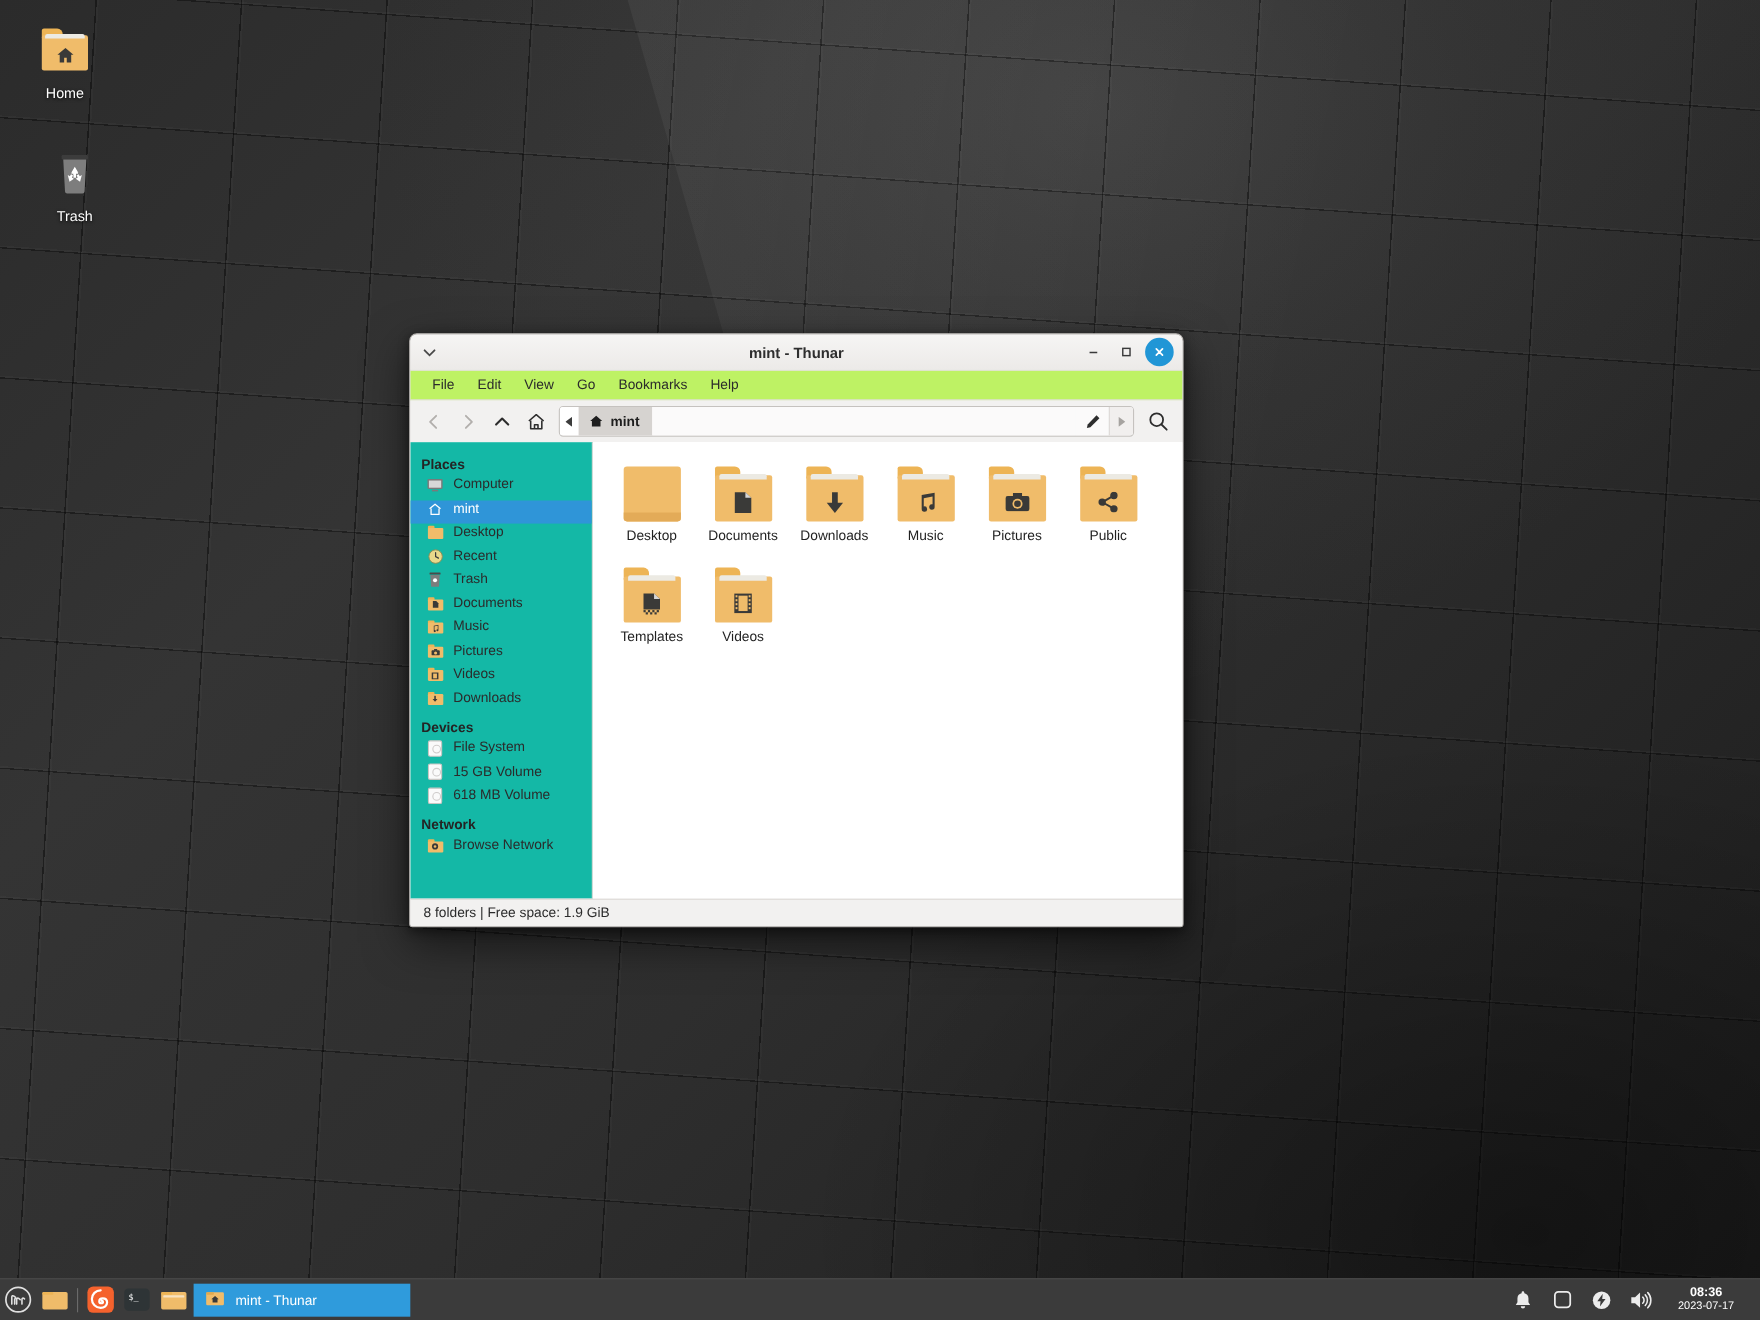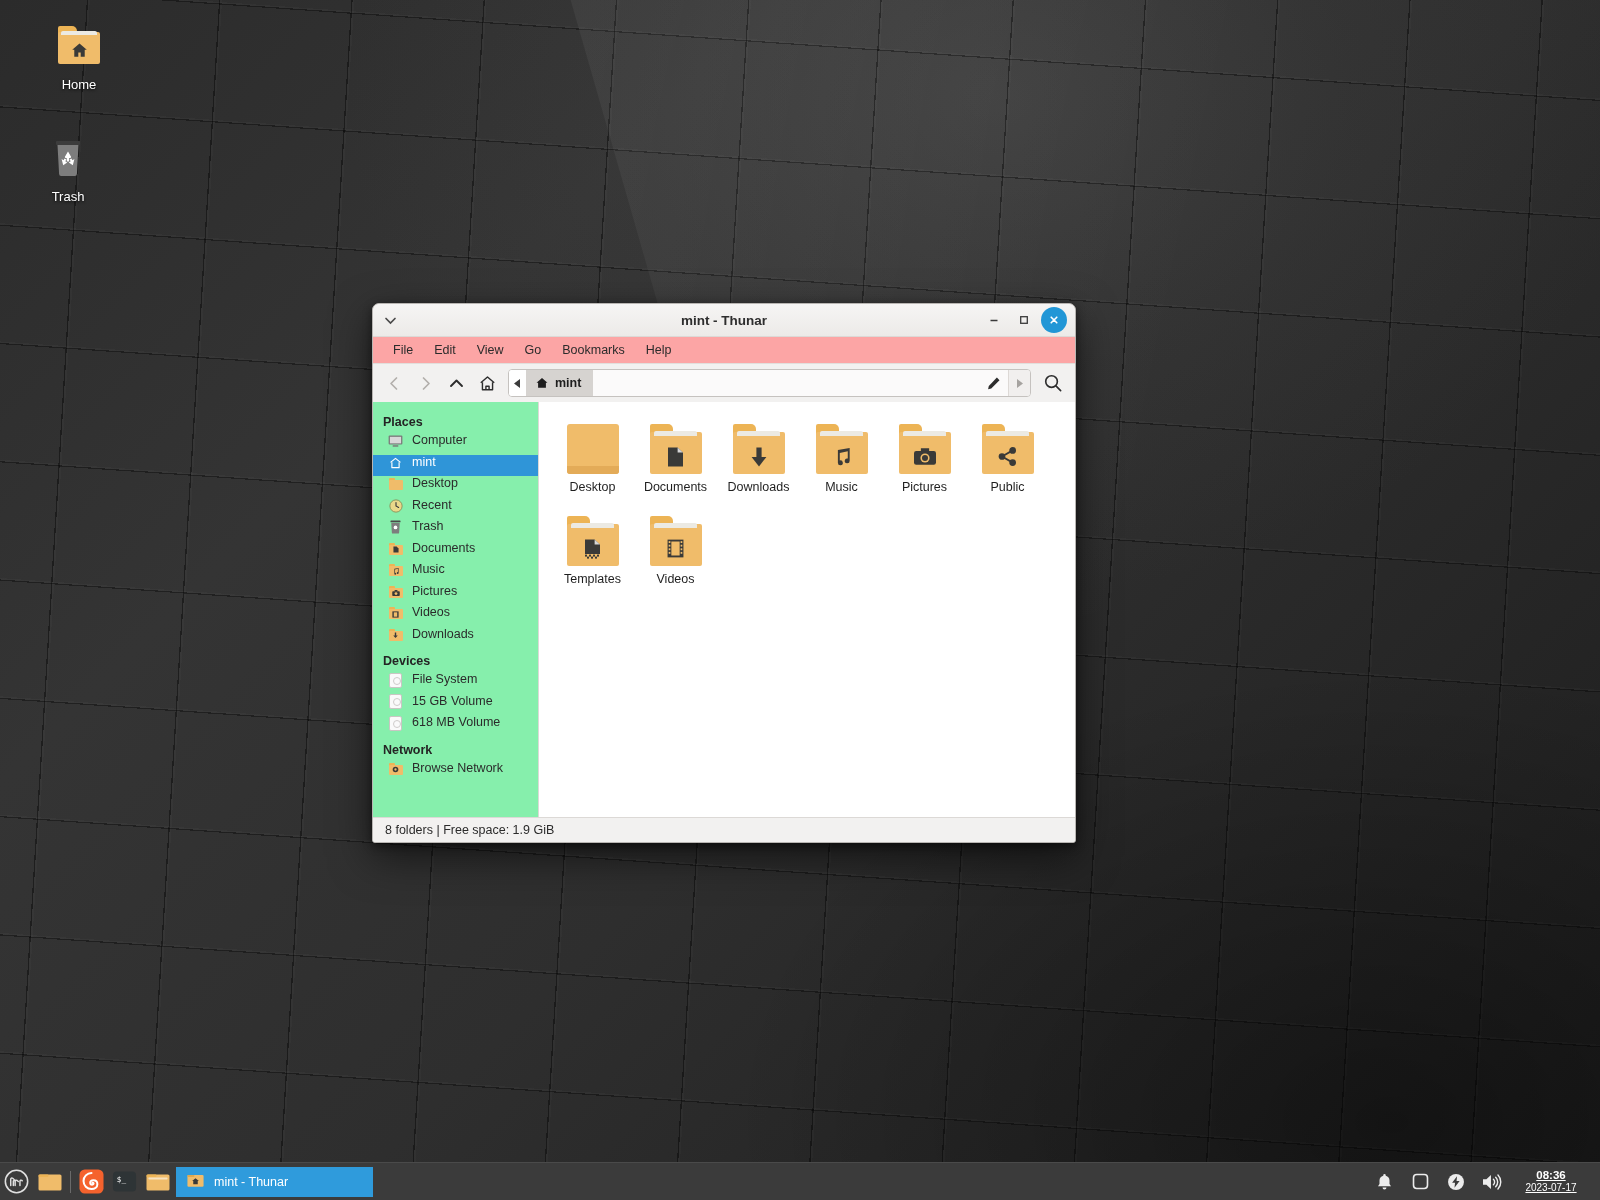--- a/index.html
+++ b/index.html
@@ -52,21 +52,21 @@
   
   .desk-icon {
     position:absolute; width:110px; text-align:center;
     cursor:default; user-select:none;
   }
   .desk-icon .glyph { height:46px; display:flex; align-items:center; justify-content:center; }
   .desk-icon .dlabel {
     margin-top:9px; font-size:13px; color:#ffffff;
     text-shadow:0 1px 3px rgba(0,0,0,0.9);
   }
-  #icon-home { left:24px; top:22px; }
+  #icon-home { left:4px; top:22px; }
   #icon-trash { left:13px; top:134px; }
 
   
   .folder { position:relative; display:inline-block; }
   .folder .tab {
     position:absolute; left:0; top:0; height:22%; width:46%;
     background:#edb455; border-radius:2px 5px 0 0;
   }
   .folder .body {
     position:absolute; left:0; bottom:0; width:100%; height:84%;
@@ -113,21 +113,21 @@
   #win-buttons { margin-left:auto; display:flex; align-items:center; gap:4px; padding-right:8px; }
   .wbtn {
     width:26px; height:26px; border-radius:50%;
     display:flex; align-items:center; justify-content:center;
     cursor:pointer; color:#3a3a3a;
   }
   .wbtn.close { background:#2196d6; color:#ffffff; }
 
   #menubar {
     height:27px; flex:0 0 27px;
-    background:#fca5a5;
+    background:#bef264;
     display:flex; align-items:center; padding-left:11px; gap:3px;
     border-bottom:1px solid #e2dfdc;
   }
   .menu-item {
     font-size:12.5px; color:#2b2b2b; padding:3px 9px; border-radius:3px; cursor:pointer;
   }
 
   #toolbar {
     height:38px; flex:0 0 38px;
     background:#f2f1f0;
@@ -161,21 +161,21 @@
   #search-btn {
     width:32px; height:30px; display:flex; align-items:center; justify-content:center;
     cursor:pointer; color:#2d2d2d;
   }
 
   #body-split { flex:1; display:flex; min-height:0; background:#ffffff; }
 
   
   #sidebar {
     width:166px; flex:0 0 166px;
-    background:#86efac;
+    background:#14b8a6;
     border-right:1px solid #dcd9d6;
     padding-top:7px;
     overflow:hidden;
   }
   .side-header {
     font-size:12.5px; font-weight:700; color:#242424;
     padding:6px 0 4px 10px;
   }
   .side-row {
     display:flex; gap:8px;
@@ -231,21 +231,20 @@
     height:30px; margin-left:2px; padding:0 16px 0 11px;
     min-width:197px;
     background:#2f9bdc; color:#ffffff; font-size:12.5px; cursor:pointer;
   }
   #tb-right { margin-left:auto; display:flex; align-items:center; gap:4px; padding-right:10px; height:100%; }
   .tray-btn { width:32px; height:38px; display:flex; align-items:center; justify-content:center; cursor:pointer; color:#e8e8e8; }
   #clock {
     display:flex; flex-direction:column; align-items:center; justify-content:center;
     color:#ffffff; font-size:11.5px; line-height:1.28; padding:0 10px; cursor:pointer;
     min-width:78px;
-    text-decoration:underline;
   }
   #clock .t { font-weight:700; }
   #clock .d { font-size:10px; }
 </style>
 </head>
 <body>
 
 <div id="desktop">
   <div id="wall-grid-a"></div>
   <div id="wall-grid-b"></div>

